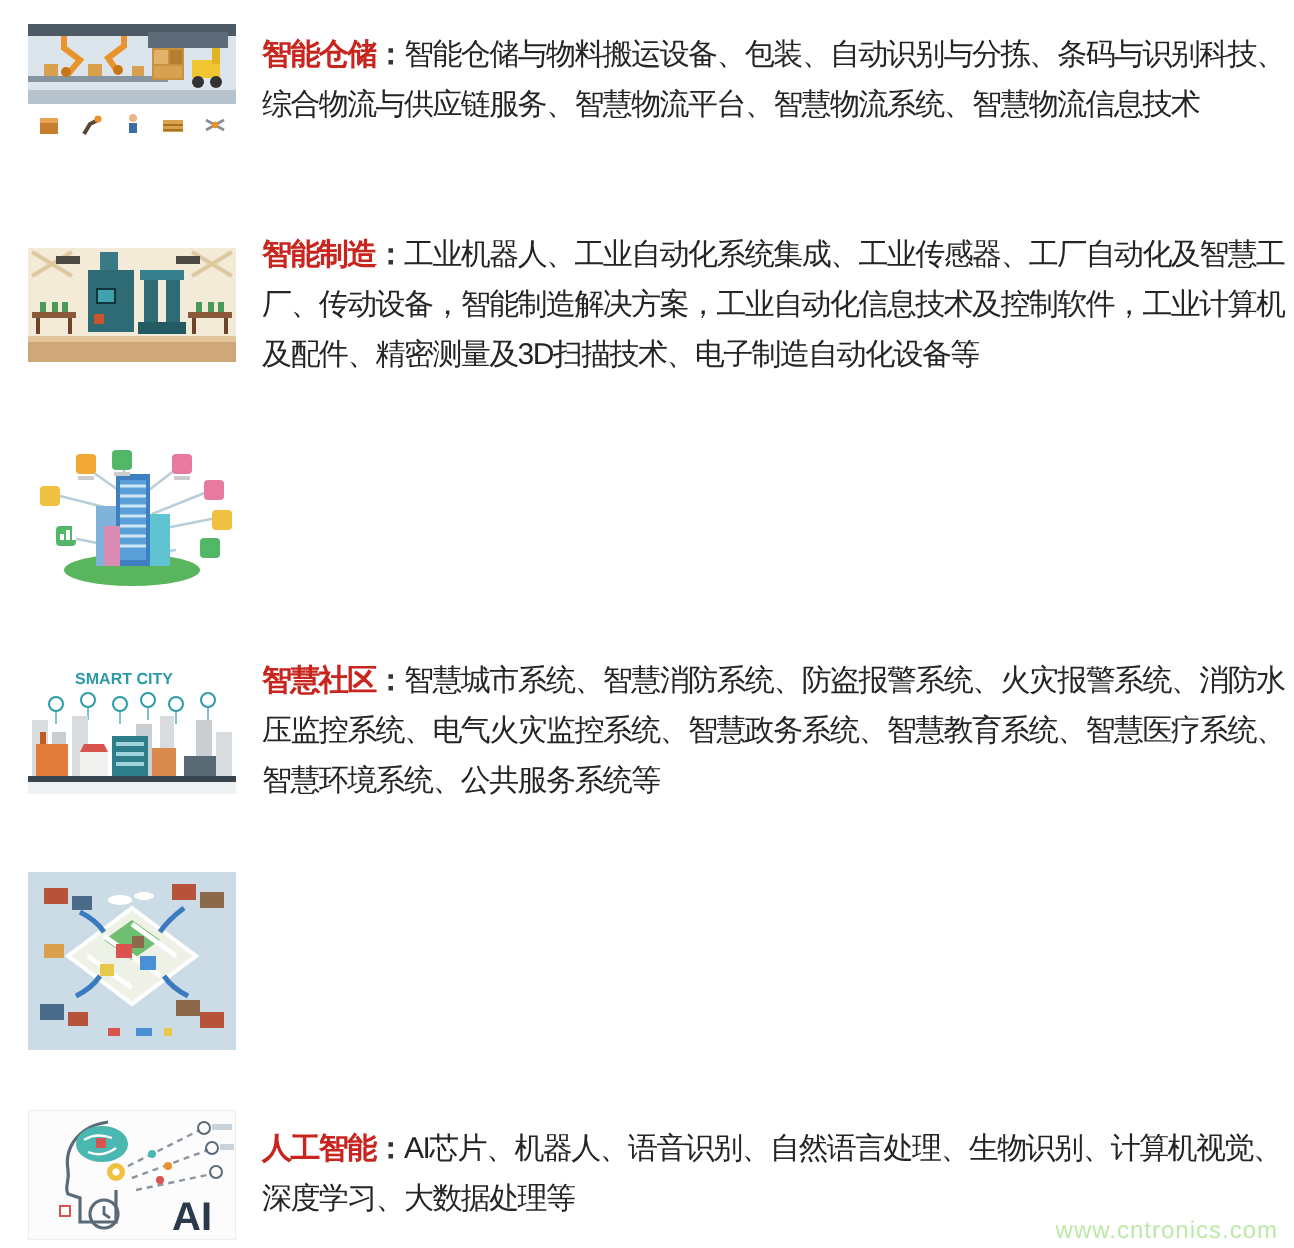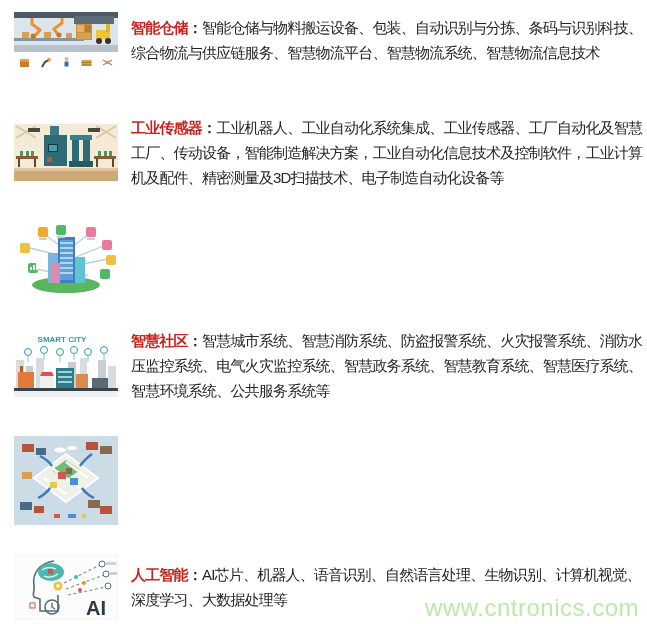--- a/index.html
+++ b/index.html
@@ -13,21 +13,21 @@
   .r1{margin-bottom:20px}.r2{margin-bottom:20px}.r3{margin-bottom:20px}
   .r4{margin-bottom:18px}.r5{margin-bottom:22px}.r6{margin-bottom:15px}
   .figure{flex:0 0 104px;width:104px;margin-right:13px;}
   .figure svg{display:block}
   .text{flex:1;font-size:15px;line-height:25px;letter-spacing:-0.8px;color:#252525;}
   .cat{color:#c9251f;font-weight:bold;}
   .colon{color:#333;font-weight:bold;}
   .icon-strip{display:flex;justify-content:space-between;margin-top:4px;padding:0 4px;}
   .watermark{
     position:absolute;right:8px;bottom:2px;
-    font-size:24px;color:#bce8a8;letter-spacing:0.5px;
+    font-size:12px;color:#bce8a8;letter-spacing:0.5px;
   }
 </style>
 </head>
 <body>
 
 <div class="page">
 
   <div class="row r1">
     <div class="figure">
       <svg width="104" height="40" viewBox="0 0 104 40">
@@ -104,21 +104,21 @@
           <rect x="12" y="27" width="3" height="5" fill="#4a9a5a"></rect>
           <rect x="17" y="27" width="3" height="5" fill="#4a9a5a"></rect>
         <rect x="80" y="32" width="22" height="3" fill="#8a5a3a"></rect>
         <rect x="82" y="35" width="2" height="8" fill="#6e4429"></rect>
           <rect x="98" y="35" width="2" height="8" fill="#6e4429"></rect>
         <rect x="84" y="27" width="3" height="5" fill="#4a9a5a"></rect>
           <rect x="90" y="27" width="3" height="5" fill="#4a9a5a"></rect>
           <rect x="95" y="27" width="3" height="5" fill="#4a9a5a"></rect>
       </svg>
     </div>
-    <p class="text"><span class="cat">工业传感器</span><span class="colon">：</span><span>工业机器人、工业自动化系统集成、工业传感器、工厂自动化及智慧工厂、传动设备，智能制造解决方案，工业自动化信息技术及控制软件，工业计算机及配件、精密测量及3D扫描技术、电子制造自动化设备等</span></p>
+    <p class="text"><span class="cat">智能制造</span><span class="colon">：</span><span>工业机器人、工业自动化系统集成、工业传感器、工厂自动化及智慧工厂、传动设备，智能制造解决方案，工业自动化信息技术及控制软件，工业计算机及配件、精密测量及3D扫描技术、电子制造自动化设备等</span></p>
   </div>
 
   <div class="row r3">
     <div class="figure">
       <svg width="104" height="68" viewBox="0 0 104 68">
         <rect width="104" height="68" fill="#ffffff"></rect>
         <path d="M28 8 L48 22 M46 6 L52 20 M76 8 L58 22 M12 22 L44 30 M92 20 L62 32 M94 34 L64 40 M22 44 L42 48 M74 50 L60 52" stroke="#b8cfd9" stroke-width="1.3" fill="none"></path>
         <ellipse cx="52" cy="60" rx="34" ry="8" fill="#59b55e"></ellipse>
         <rect x="34" y="28" width="11" height="30" fill="#7fb3d9"></rect>
         <rect x="44" y="12" width="17" height="46" fill="#3d7fc1"></rect>

